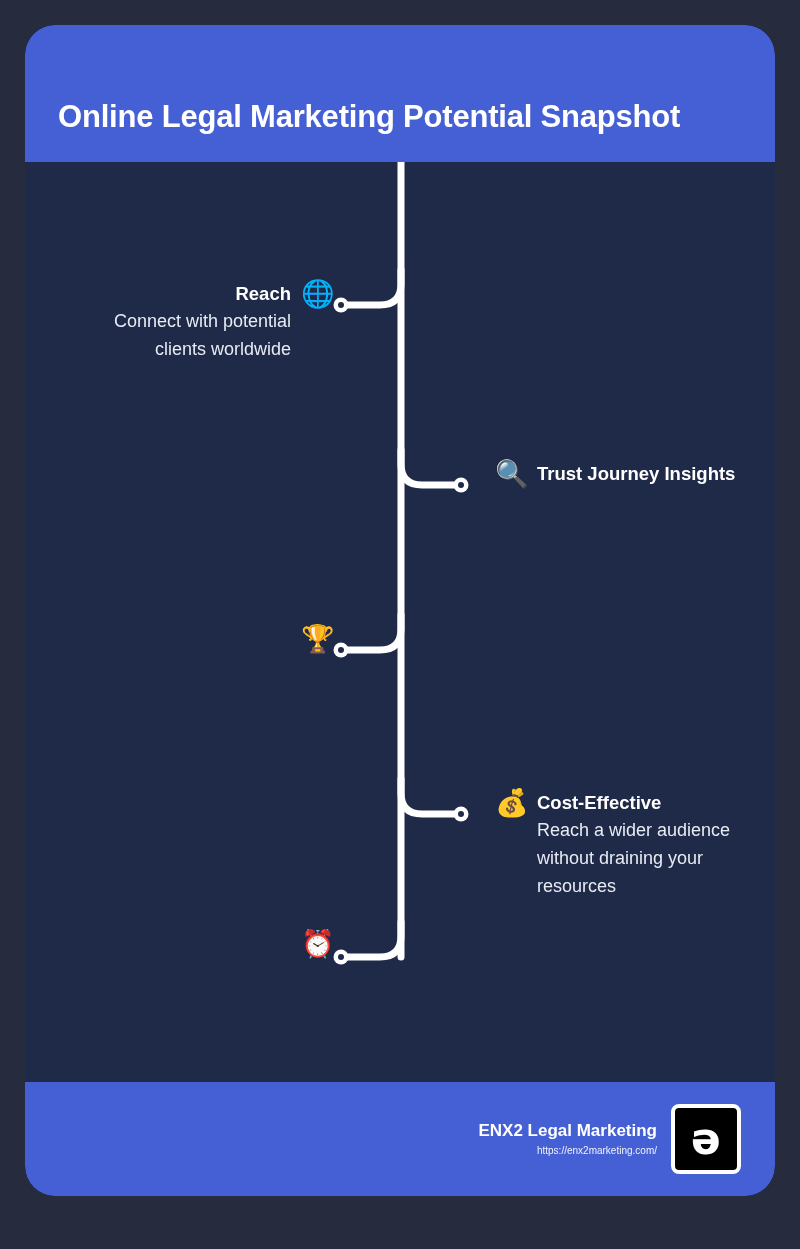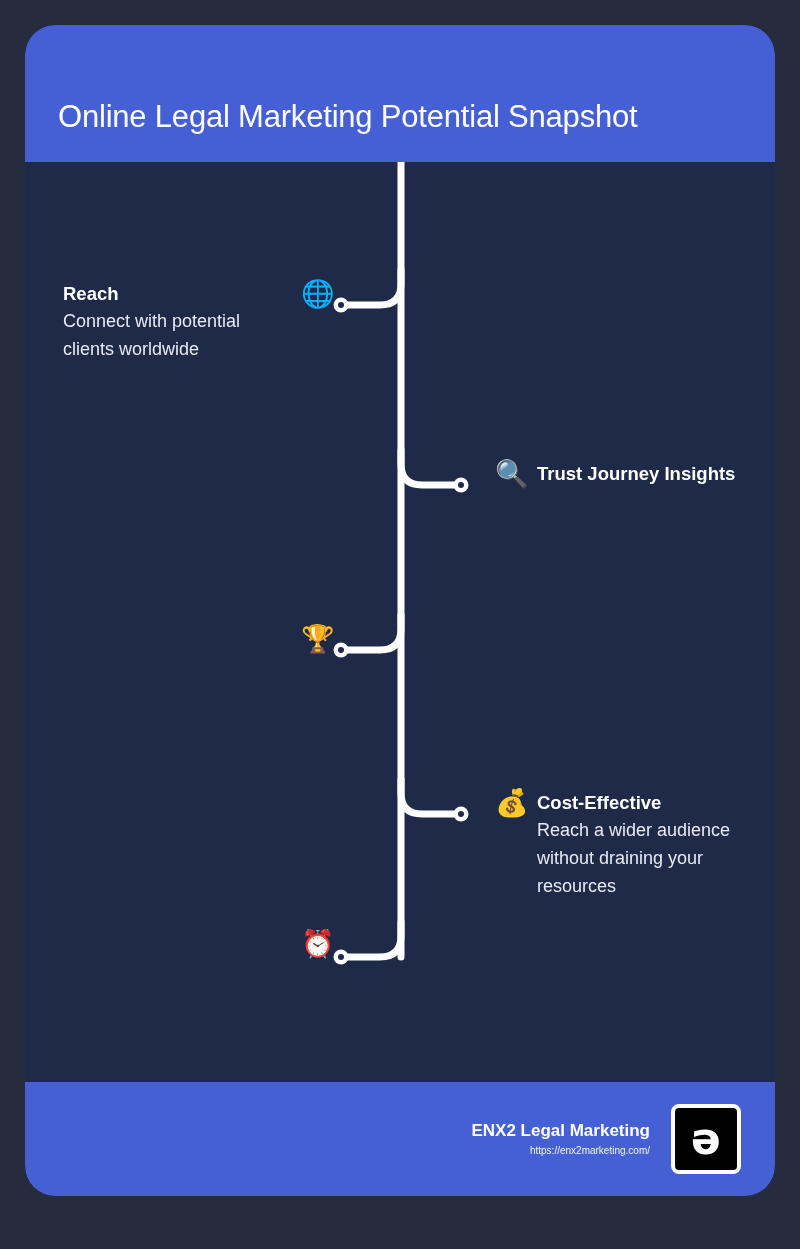--- a/index.html
+++ b/index.html
@@ -39,21 +39,21 @@
     width: 750px;
     height: 137px;
     background: #4560d4;
     border-radius: 30px 30px 0 0;
     display: flex;
     align-items: center;
   }
   .header-title {
     color: #ffffff;
     font-size: 31px;
-    font-weight: normal;
+    font-weight: bold;
     letter-spacing: -0.2px;
     padding-left: 33px;
     line-height: 1.15;
     margin-top: 46px;
   }
 
   
   .footer {
     position: absolute;
     left: 0;
@@ -63,21 +63,21 @@
     background: #4560d4;
     border-radius: 0 0 30px 30px;
     display: flex;
     align-items: center;
     justify-content: flex-end;
     padding-right: 34px;
     box-sizing: border-box;
   }
   .footer-text {
     text-align: right;
-    margin-right: 21px;
+    margin-right: 14px;
   }
   .footer-brand {
     color: #ffffff;
     font-size: 17px;
     font-weight: bold;
     line-height: 1.35;
   }
   .footer-url {
     color: #f0f2fa;
     font-size: 10px;
@@ -123,21 +123,21 @@
     flex-direction: row;
     justify-content: flex-end;
   }
   .item.right {
     left: 470px;
     flex-direction: row;
   }
   .item-text {
     width: 252px;
   }
-  .item.left .item-text { text-align: left; }
+  .item.left .item-text { text-align: right; }
   .item.right .item-text { text-align: left; }
 
   .item-title {
     color: #ffffff;
     font-size: 18.5px;
     font-weight: bold;
     line-height: 1.2;
     white-space: nowrap;
   }
   .item-desc {

